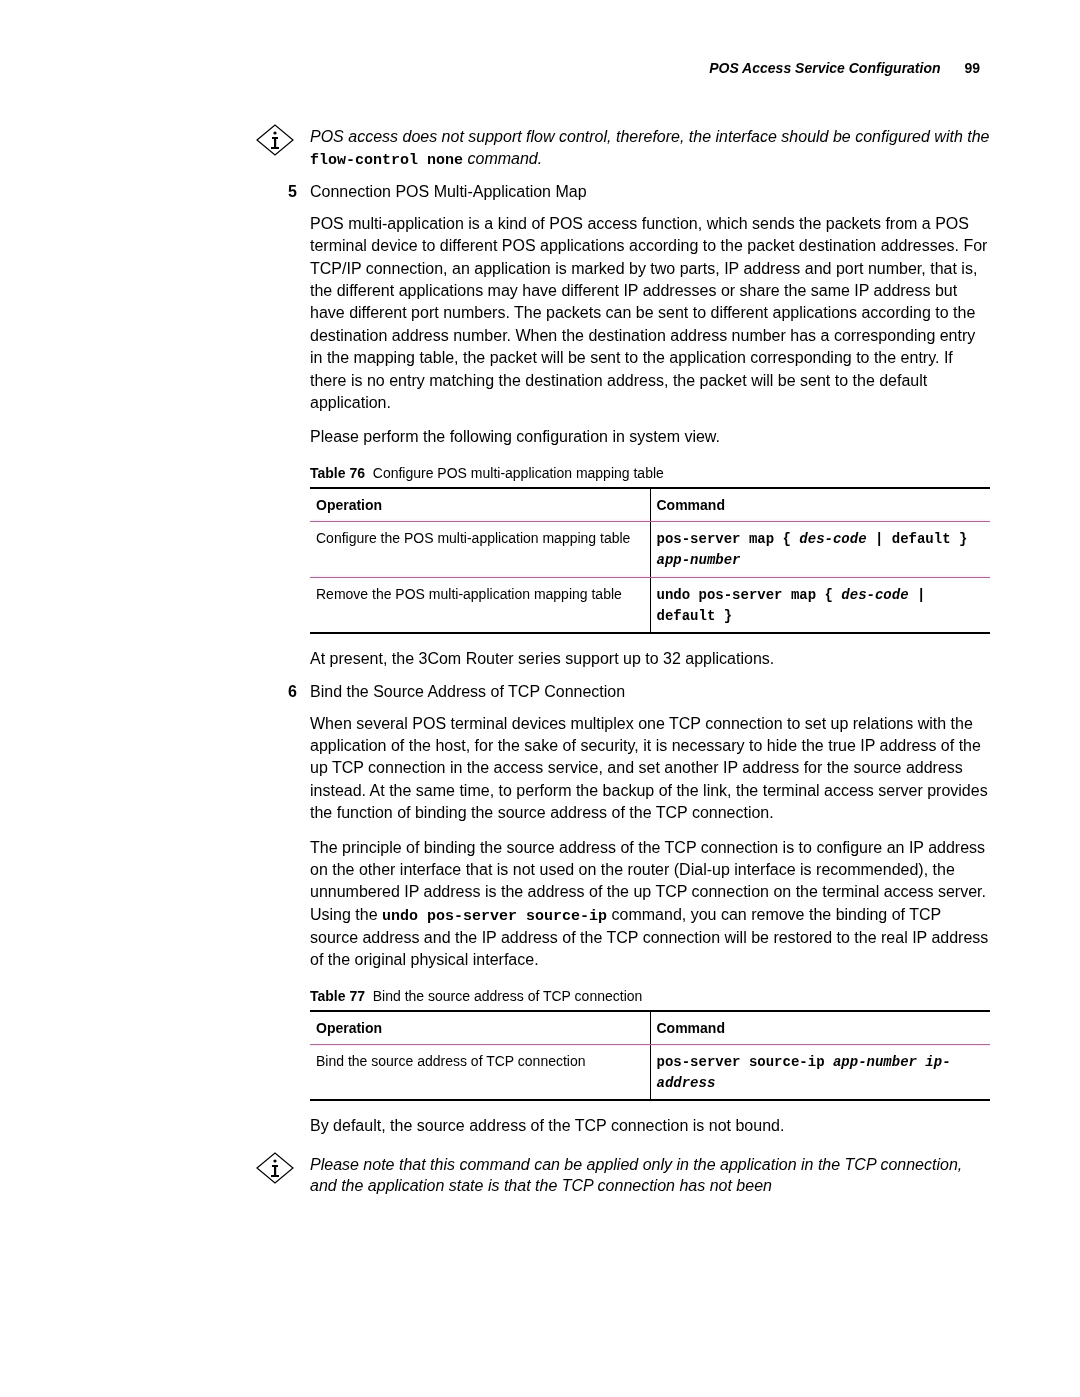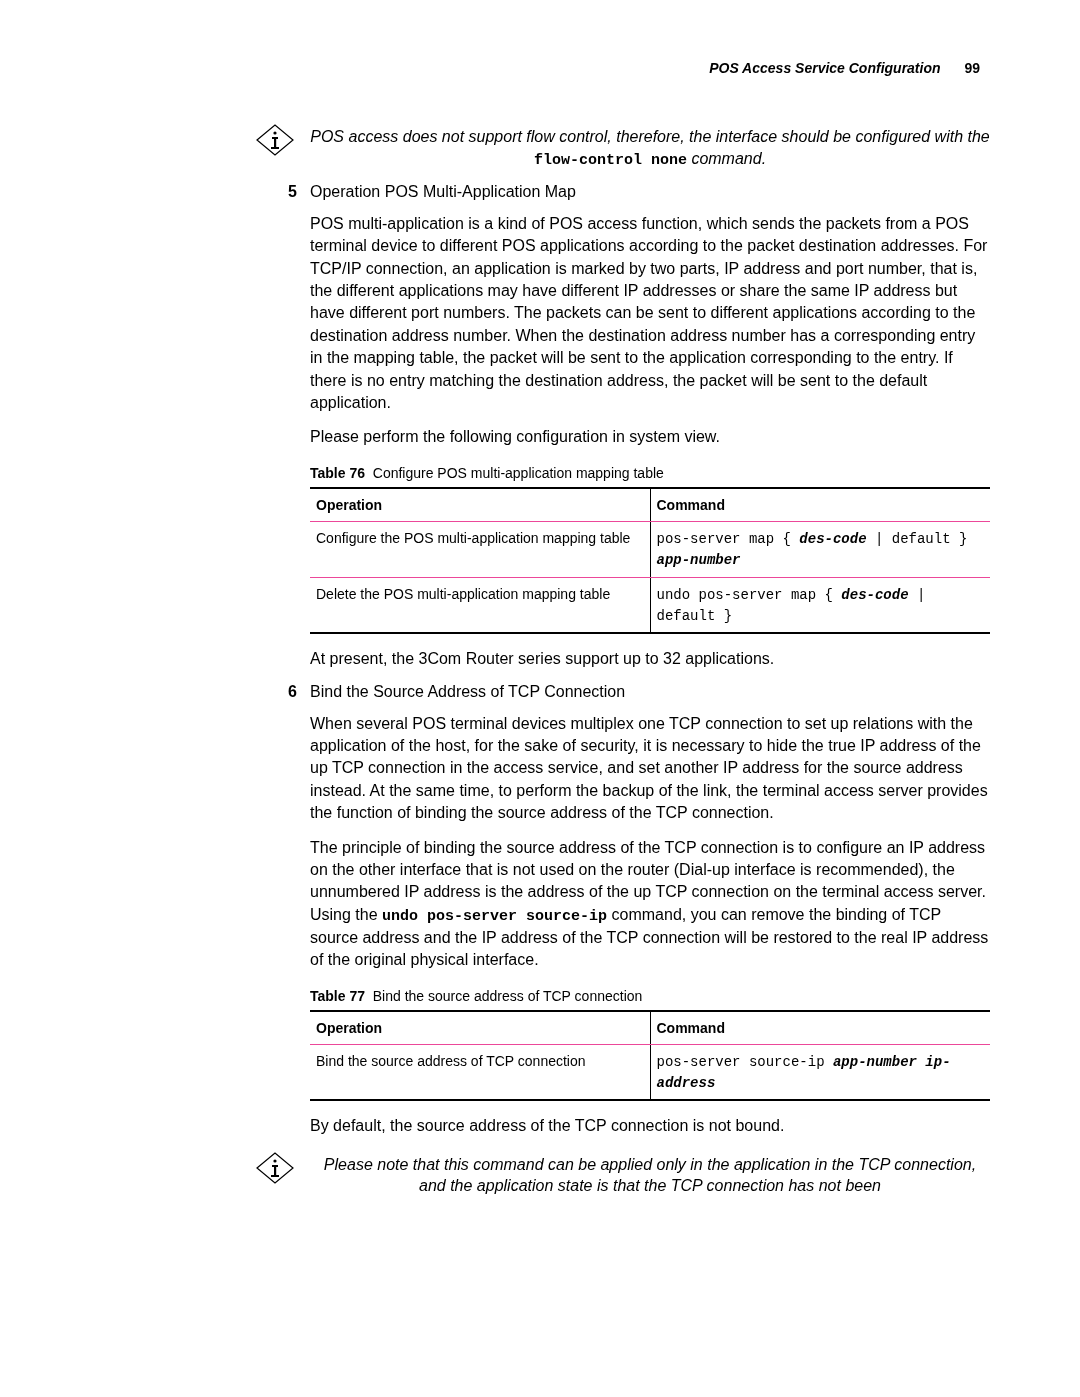--- a/index.html
+++ b/index.html
@@ -33,21 +33,21 @@
   .info-block {
     position: relative;
     margin-bottom: 12px;
   }
   .info-icon {
     position: absolute;
     left: -54px;
     top: -2px;
   }
   .info-icon svg { width: 38px; height: 32px; }
-  .italic-note { font-style: italic; line-height: 1.35; text-align: center; }
+  .italic-note { font-style: italic; line-height: 1.35; }
   .italic-note .mono-inline { font-style: normal; }
   .step-row {
     position: relative;
     margin-top: 12px;
     margin-bottom: 8px;
   }
   .step-num {
     position: absolute;
     left: -22px;
     top: 0;
@@ -74,21 +74,21 @@
   table.cmd th {
     font-weight: bold;
     border-top: 2px solid #000;
   }
   table.cmd tr:last-child td { border-bottom: 2px solid #000; }
   table.cmd th:first-child, table.cmd td:first-child {
     width: 50%;
     border-right: 1px solid #000;
     padding-right: 10px;
   }
-  .mono { font-family: "Courier New", Courier, monospace; font-weight: normal; }
+  .mono { font-family: "Courier New", Courier, monospace; font-weight: bold; }
   .mono-i { font-family: "Courier New", Courier, monospace; font-weight: bold; font-style: italic; }
   .mono-inline { font-family: "Courier New", Courier, monospace; font-weight: bold; font-size: 15px; }
 </style>
 </head>
 <body>
 
 <div class="page">
 
   <div class="running-head">
     <span>POS Access Service Configuration</span>
@@ -107,42 +107,42 @@
           <rect x="15" y="23" width="8" height="2" fill="#000"></rect>
         </svg>
       </span>
       <p class="italic-note">
         <span>POS access does not support flow control, therefore, the interface should be configured with the </span><span class="mono-inline">flow-control none</span><span> command.</span>
       </p>
     </div>
 
     <div class="step-row">
       <span class="step-num">5</span>
-      <span class="step-title">Operation POS Multi-Application Map</span>
+      <span class="step-title">Connection POS Multi-Application Map</span>
     </div>
     <p class="para">POS multi-application is a kind of POS access function, which sends the packets from a POS terminal device to different POS applications according to the packet destination addresses. For TCP/IP connection, an application is marked by two parts, IP address and port number, that is, the different applications may have different IP addresses or share the same IP address but have different port numbers. The packets can be sent to different applications according to the destination address number. When the destination address number has a corresponding entry in the mapping table, the packet will be sent to the application corresponding to the entry. If there is no entry matching the destination address, the packet will be sent to the default application.</p>
     <p class="para">Please perform the following configuration in system view.</p>
 
     <p class="table-caption">
       <b>Table 76</b>&nbsp;&nbsp;<span>Configure POS multi-application mapping table</span>
     </p>
     <table class="cmd">
       <tbody>
           <tr>
         <th>Operation</th>
         <th>Command</th>
       </tr>
       <tr>
         <td>Configure the POS multi-application mapping table</td>
         <td>
           <span class="mono">pos-server map { </span><span class="mono-i">des-code</span><span class="mono"> | default } </span><span class="mono-i">app-number</span>
         </td>
       </tr>
       <tr>
-        <td>Delete the POS multi-application mapping table</td>
+        <td>Remove the POS multi-application mapping table</td>
         <td>
           <span class="mono">undo pos-server map  { </span><span class="mono-i">des-code</span><span class="mono"> | default }</span>
         </td>
       </tr>
     </tbody>
       </table>
 
     <p class="para">At present, the 3Com Router series support up to 32 applications.</p>
 
     <div class="step-row">

